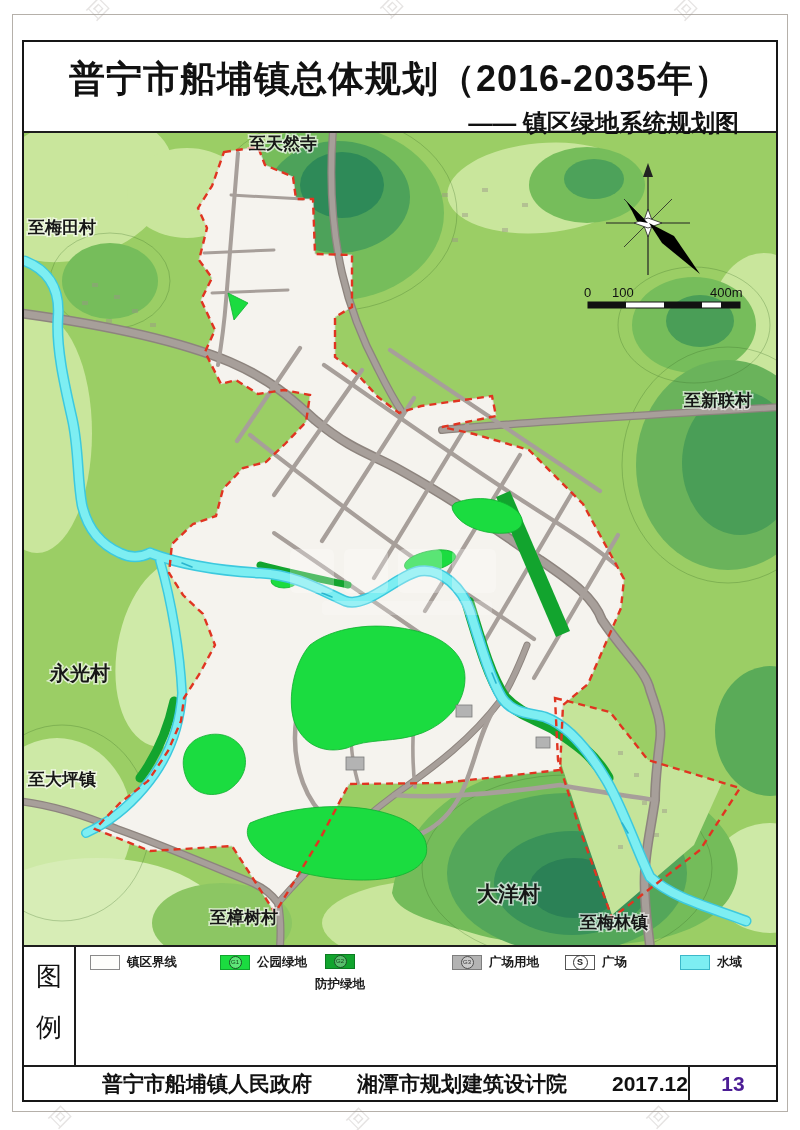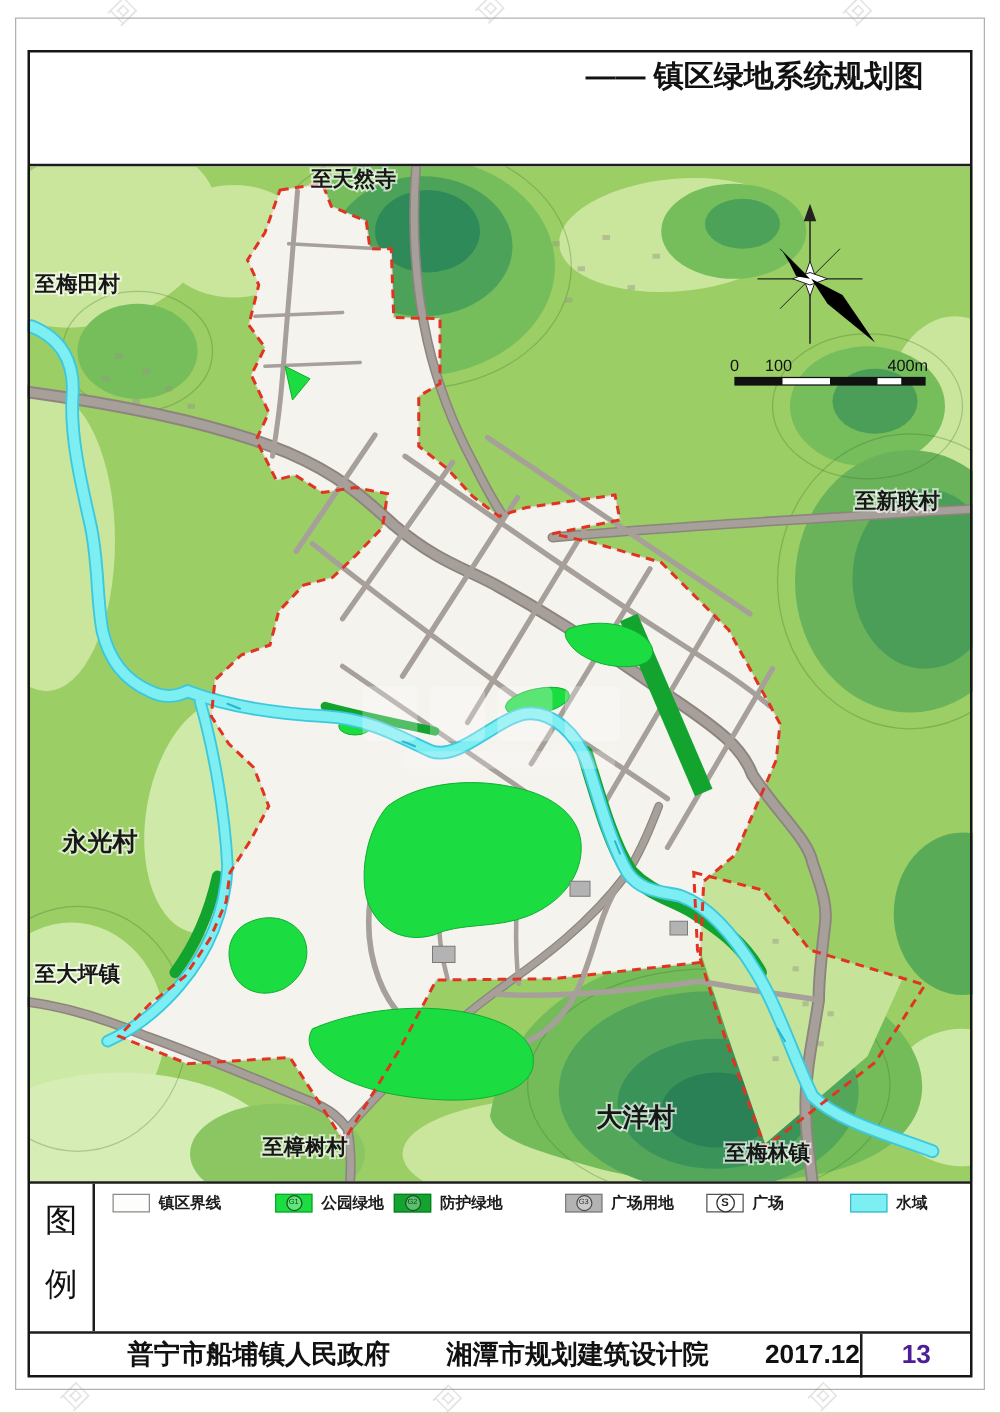--- a/index.html
+++ b/index.html
@@ -50,20 +50,21 @@
 <div class="inner-frame"></div>
 
 <div class="wm" style="left:88px;top:-4px;">回</div>
 <div class="wm" style="left:382px;top:-6px;">回</div>
 <div class="wm" style="left:676px;top:-4px;">回</div>
 <div class="wm" style="left:50px;top:1104px;">回</div>
 <div class="wm" style="left:348px;top:1106px;">回</div>
 <div class="wm" style="left:648px;top:1104px;">回</div>
 
 <div class="title-band">
+  <div class="main-title">普宁市船埔镇总体规划（2016-2035年）</div>
   <div class="sub-title">—— 镇区绿地系统规划图</div>
 </div>
 
 <div class="map-wrap">
 <svg width="756" height="812" viewBox="0 0 756 812">
 
   <g>
     <rect x="0" y="0" width="756" height="812" fill="#9bce65"></rect>
     <ellipse cx="55" cy="55" rx="100" ry="70" fill="#c9e69c" transform="rotate(-20 55 55)"></ellipse>
     <ellipse cx="165" cy="60" rx="60" ry="45" fill="#c9e69c"></ellipse>
@@ -261,21 +262,21 @@
   <div class="legend-item" style="left:66px;">
     <div class="sw sw-boundary"></div>
     <span class="legend-label">镇区界线</span>
   </div>
   <div class="legend-item" style="left:160px;padding-left:36px;">
     <div class="sw sw-park">
       <span class="circ">G1</span>
     </div>
     <span class="legend-label">公园绿地</span>
   </div>
-  <div class="legend-item" style="left:291px;">
+  <div class="legend-item" style="left:291px;flex-direction:column;">
     <div class="sw sw-protective">
       <span class="circ">G2</span>
     </div>
     <span class="legend-label">防护绿地</span>
   </div>
   <div class="legend-item" style="left:428px;">
     <div class="sw sw-plaza">
       <span class="circ circ-plaza">G3</span>
     </div>
     <span class="legend-label">广场用地</span>

